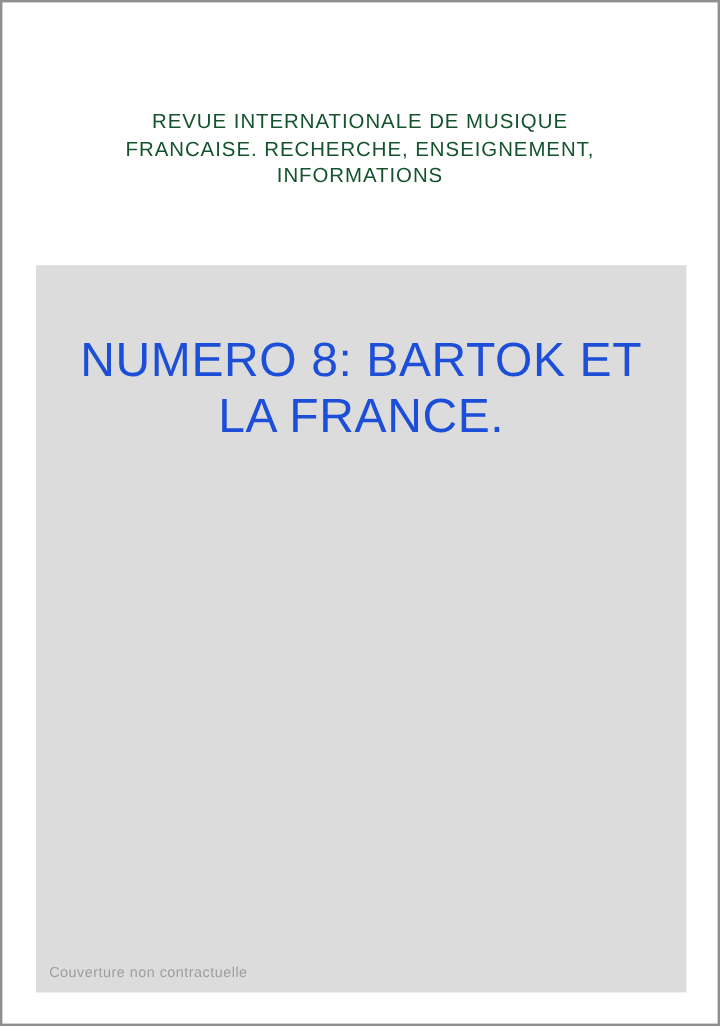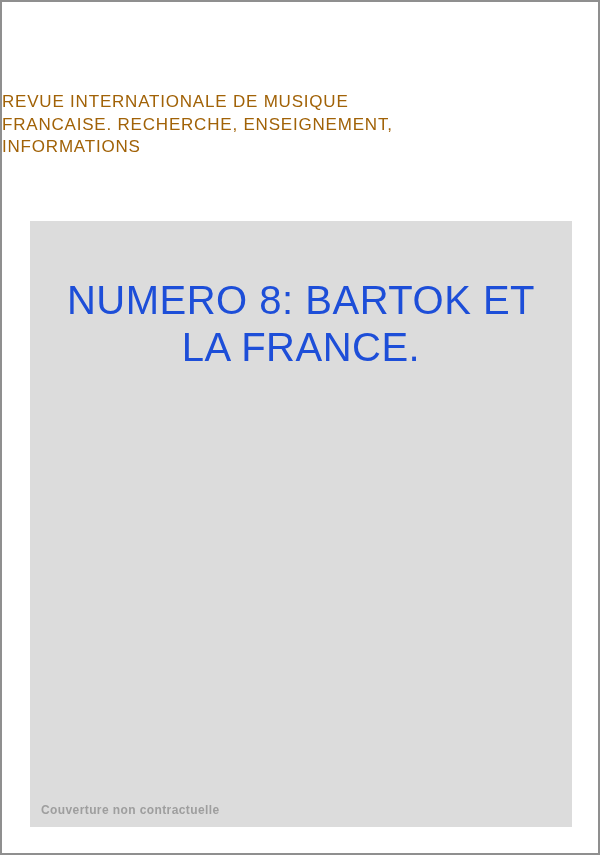--- a/index.html
+++ b/index.html
@@ -15,26 +15,26 @@
     box-sizing: border-box;
     background: #ffffff;
     border: 2px solid #8f8f8f;
     overflow: hidden;
   }
   .publication-heading {
     position: absolute;
     top: 89px;
     left: 0;
     width: 100%;
-    text-align: left;
+    text-align: center;
     font-size: 17px;
     font-weight: 300;
     line-height: 22.5px;
     letter-spacing: 0.8px;
-    color: #a16207;
+    color: #14532d;
     white-space: pre-line;
   }
   .cover-panel {
     position: absolute;
     left: 28px;
     top: 219px;
     width: 542px;
     height: 606px;
     background: #dcdcdc;
   }
@@ -49,21 +49,21 @@
     line-height: 47px;
     letter-spacing: 0.5px;
     color: #1d4ed8;
     white-space: pre-line;
   }
   .cover-disclaimer {
     position: absolute;
     left: 11px;
     bottom: 10px;
     font-size: 12px;
-    font-weight: 700;
+    font-weight: 400;
     letter-spacing: 0.4px;
     color: #9e9e9e;
   }
 </style>
 </head>
 <body>
 
 <div class="cover-page">
 
   <div class="publication-heading">REVUE INTERNATIONALE DE MUSIQUE

